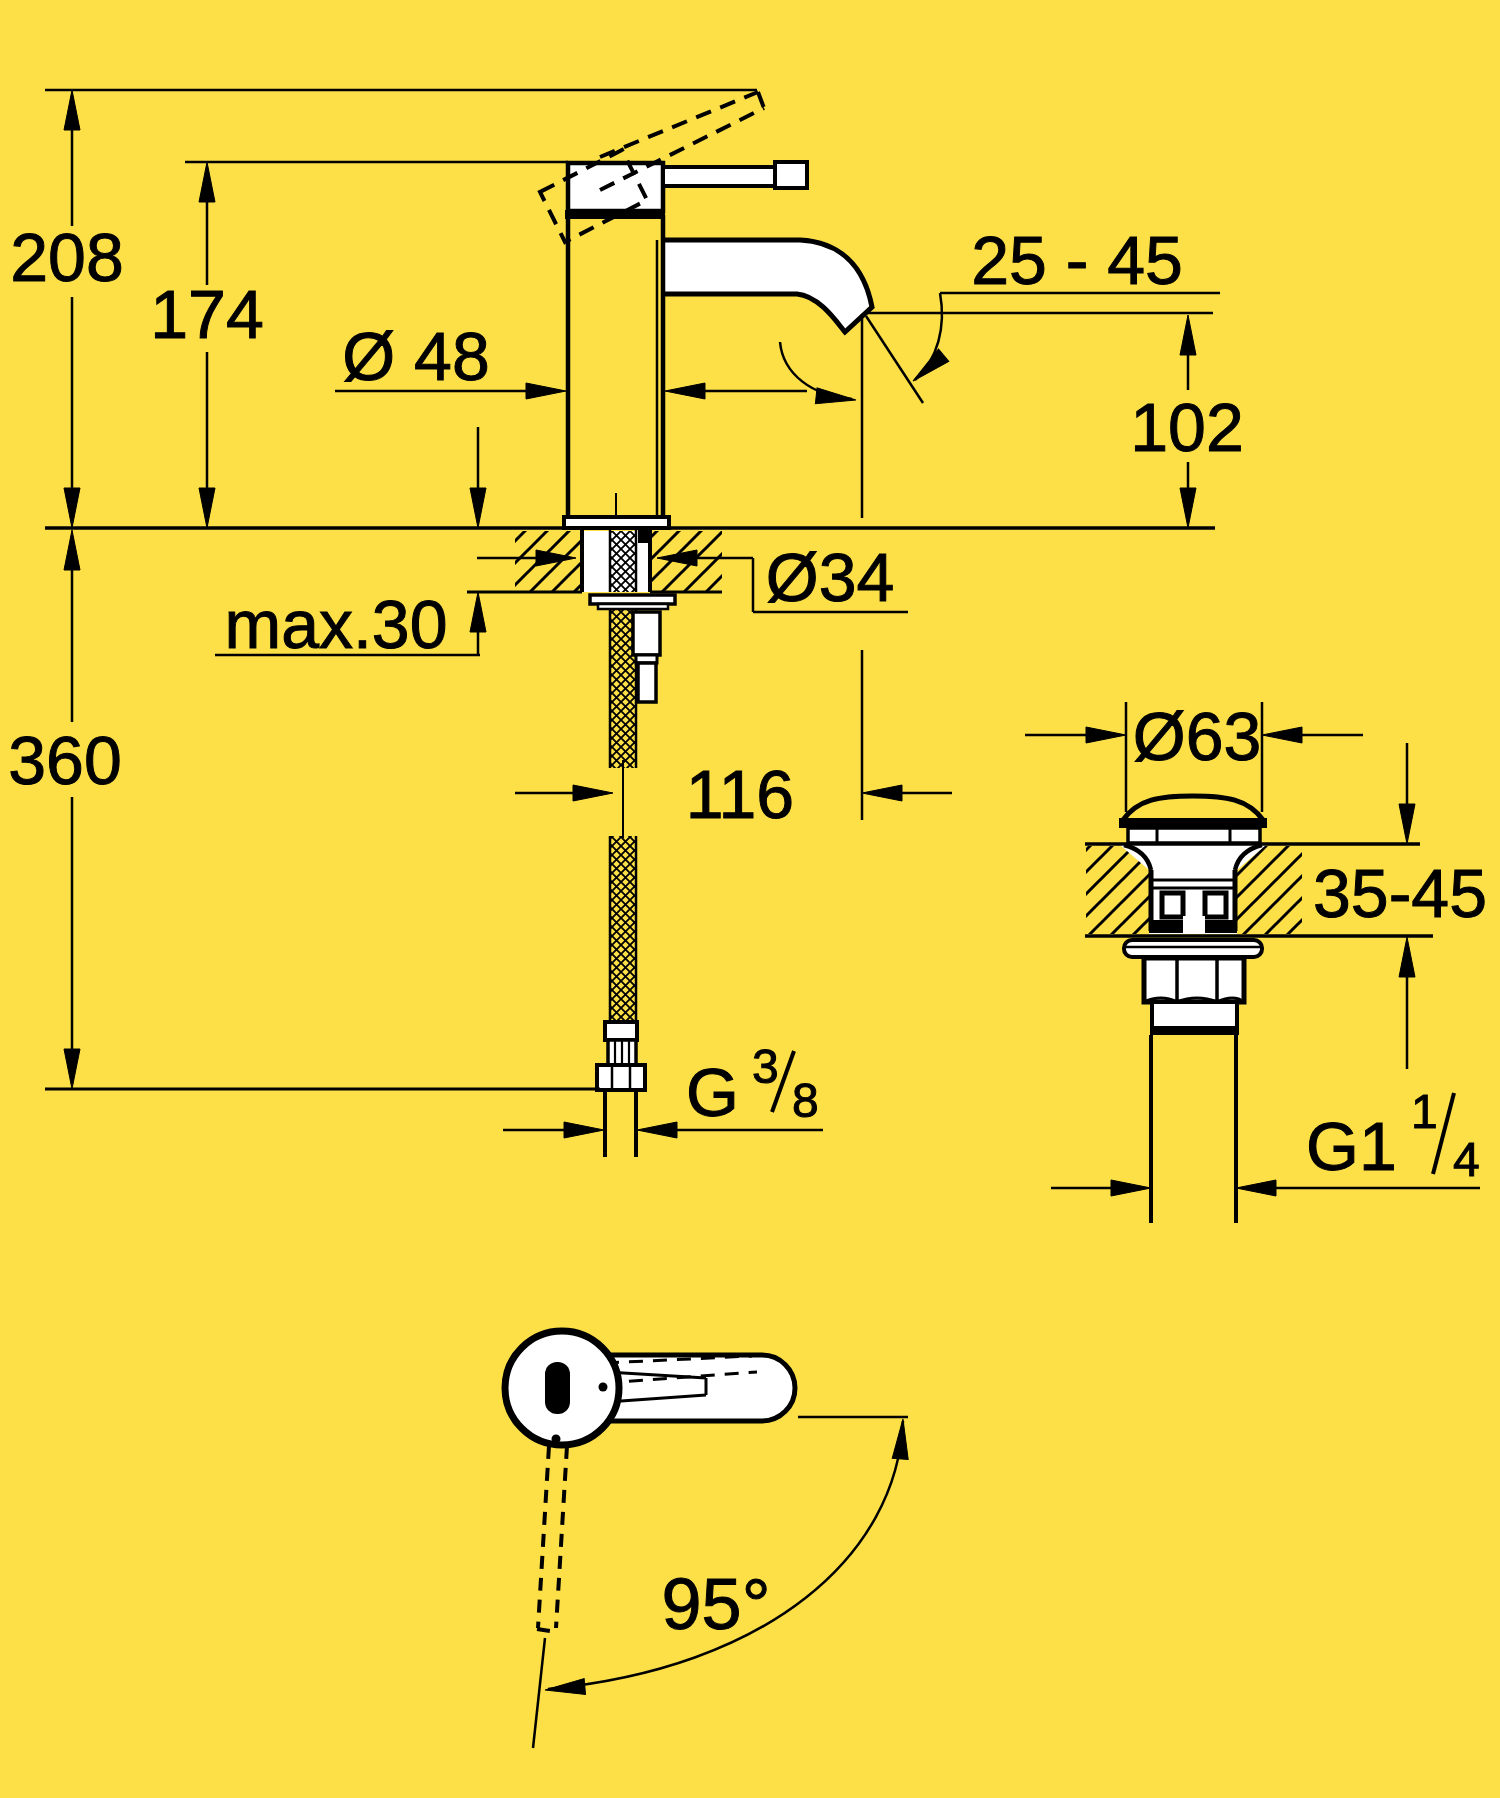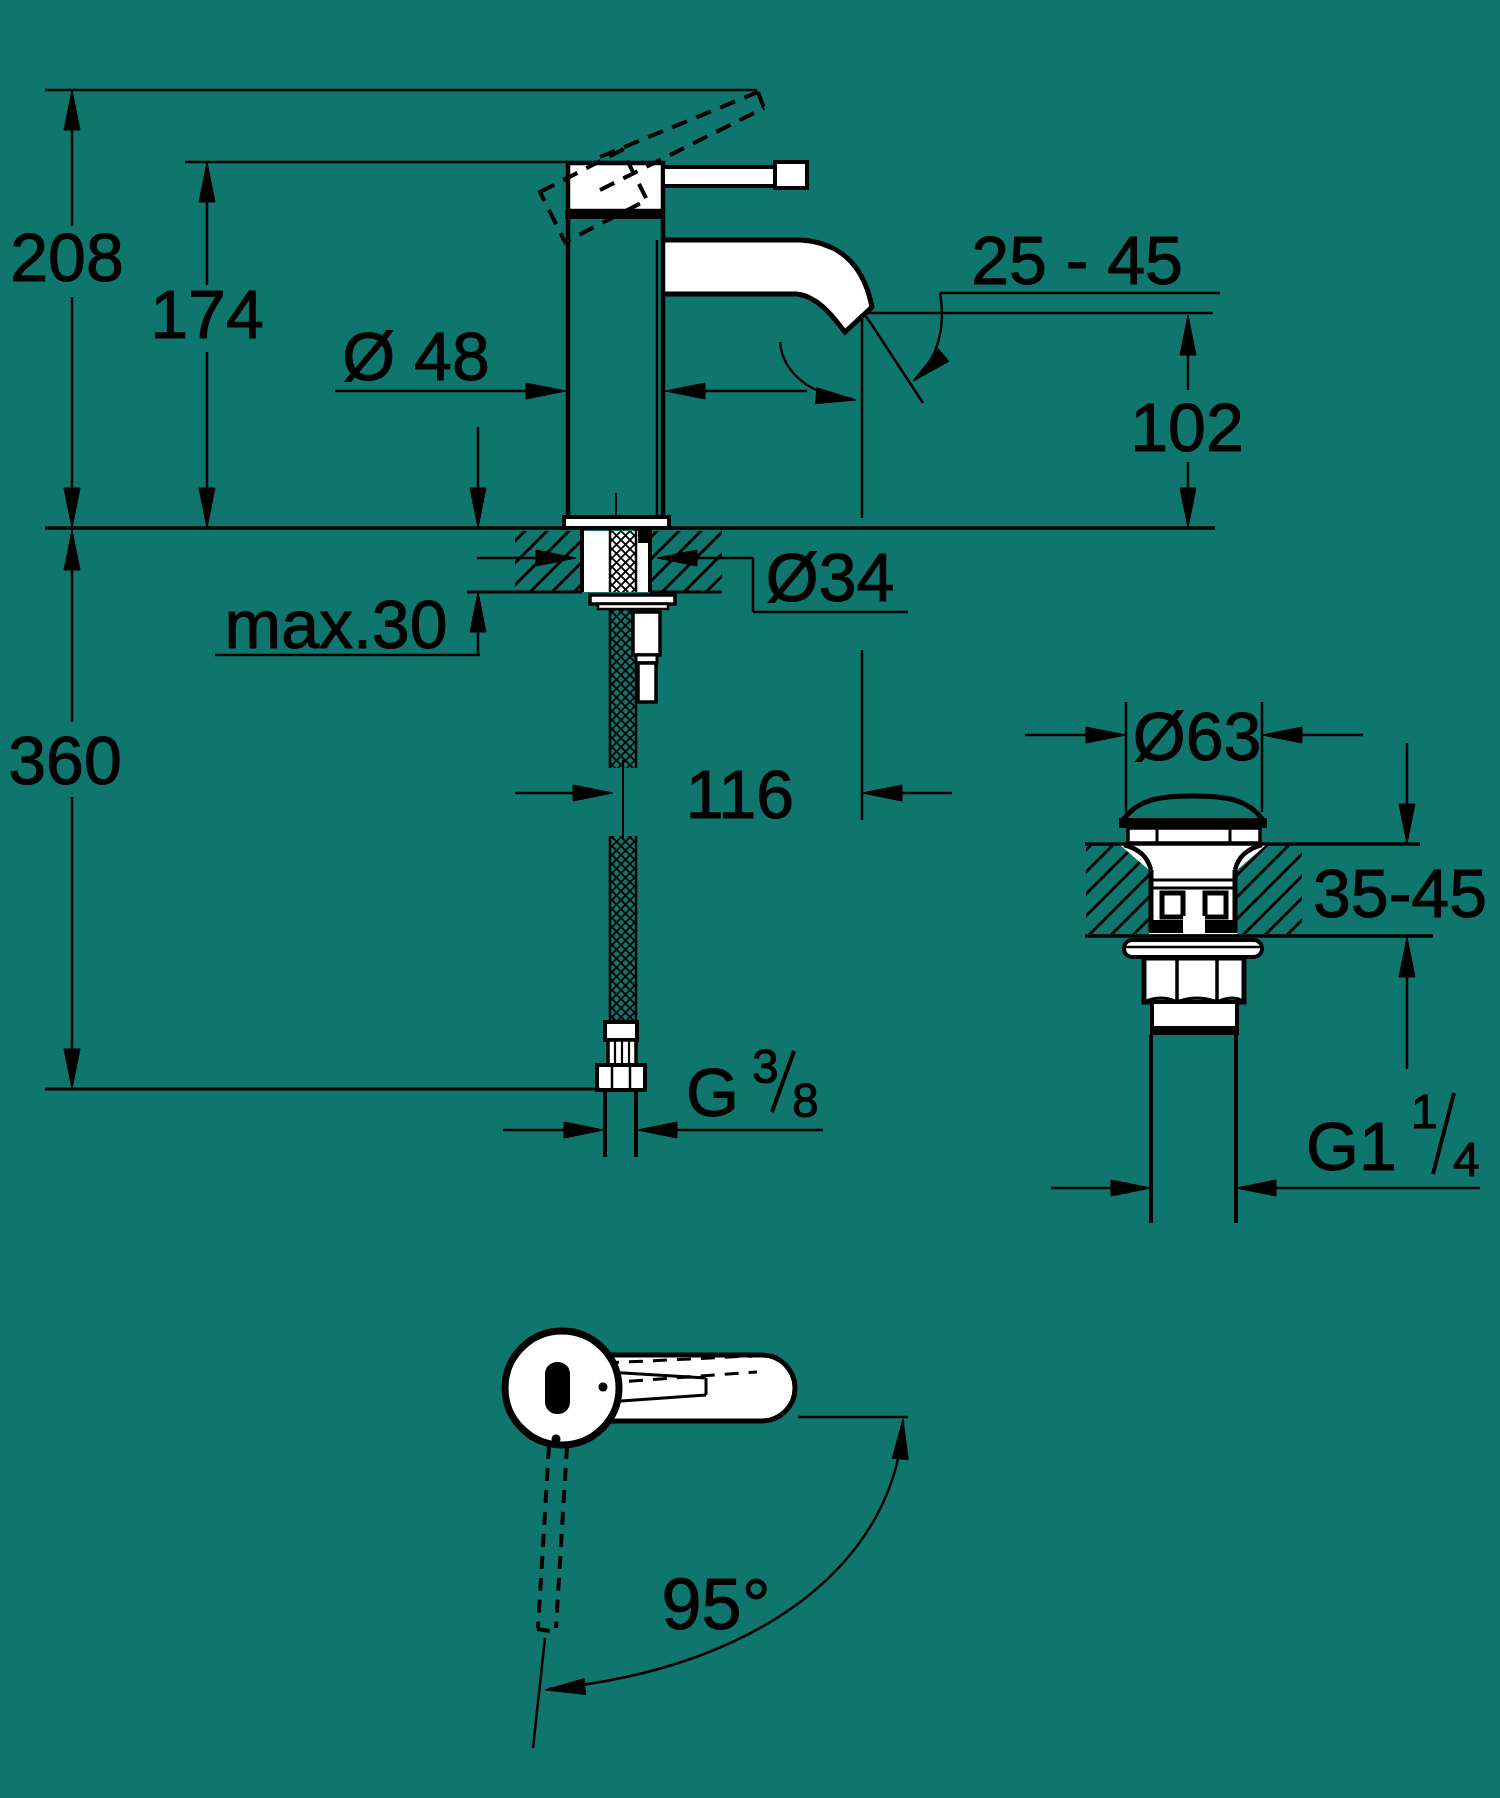--- a/index.html
+++ b/index.html
@@ -1,16 +1,16 @@
 <!DOCTYPE html>
 <html><head>
 <meta charset="utf-8">
 <style>
   html,body{margin:0;padding:0;background:#ffffff;}
-  .stage{width:1500px;height:1798px;position:relative;background:#0f766e;overflow:hidden;}
+  .stage{width:1500px;height:1798px;position:relative;background:#fde047;overflow:hidden;}
   svg{display:block;}
   svg text{font-family:"Liberation Sans","DejaVu Sans",sans-serif;fill:#000;}
   .dimtxt{font-size:68px;}
   .fractxt{font-size:48px;}
   .angtxt{font-size:72px;}
 </style>
 </head>
 <body>
 
 <div class="stage">

